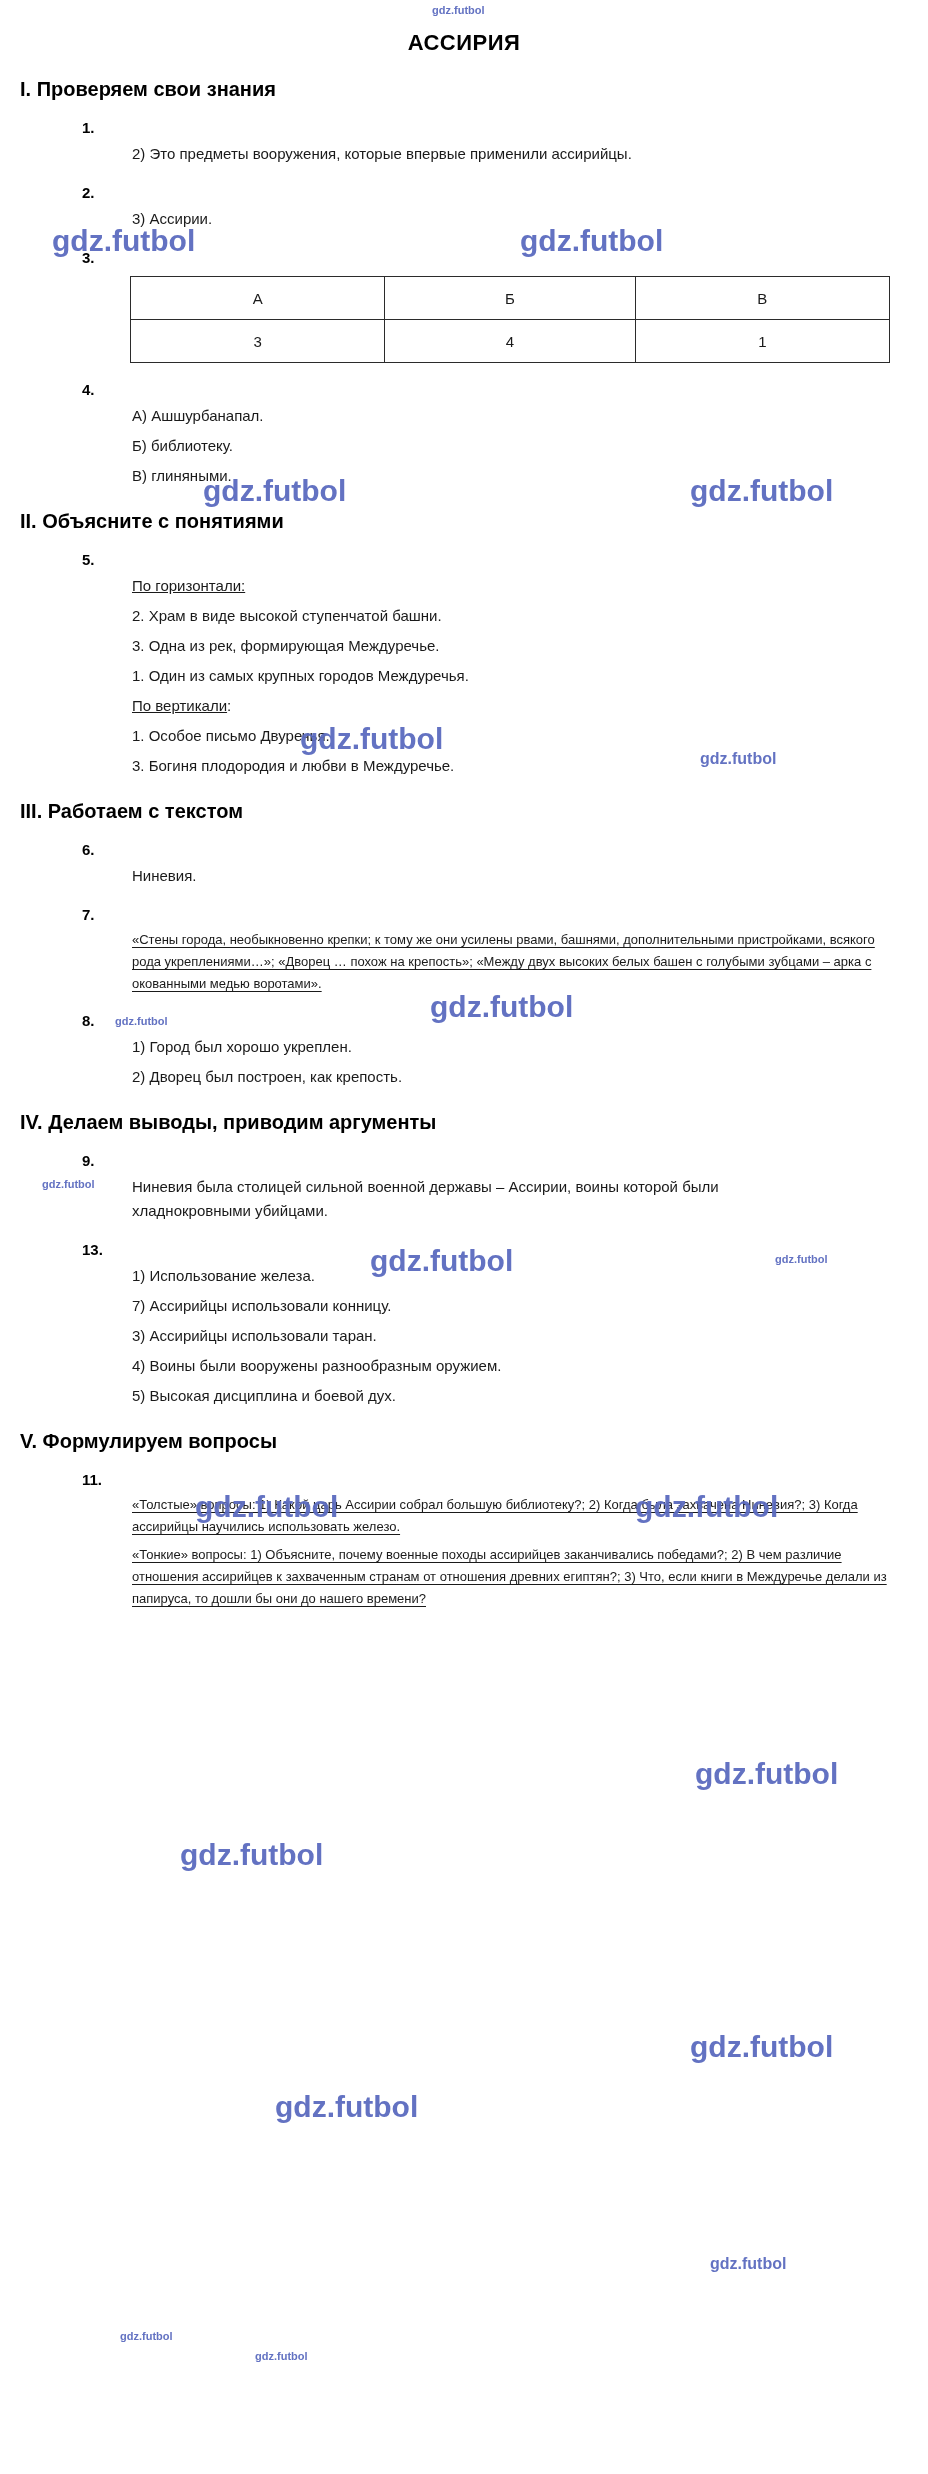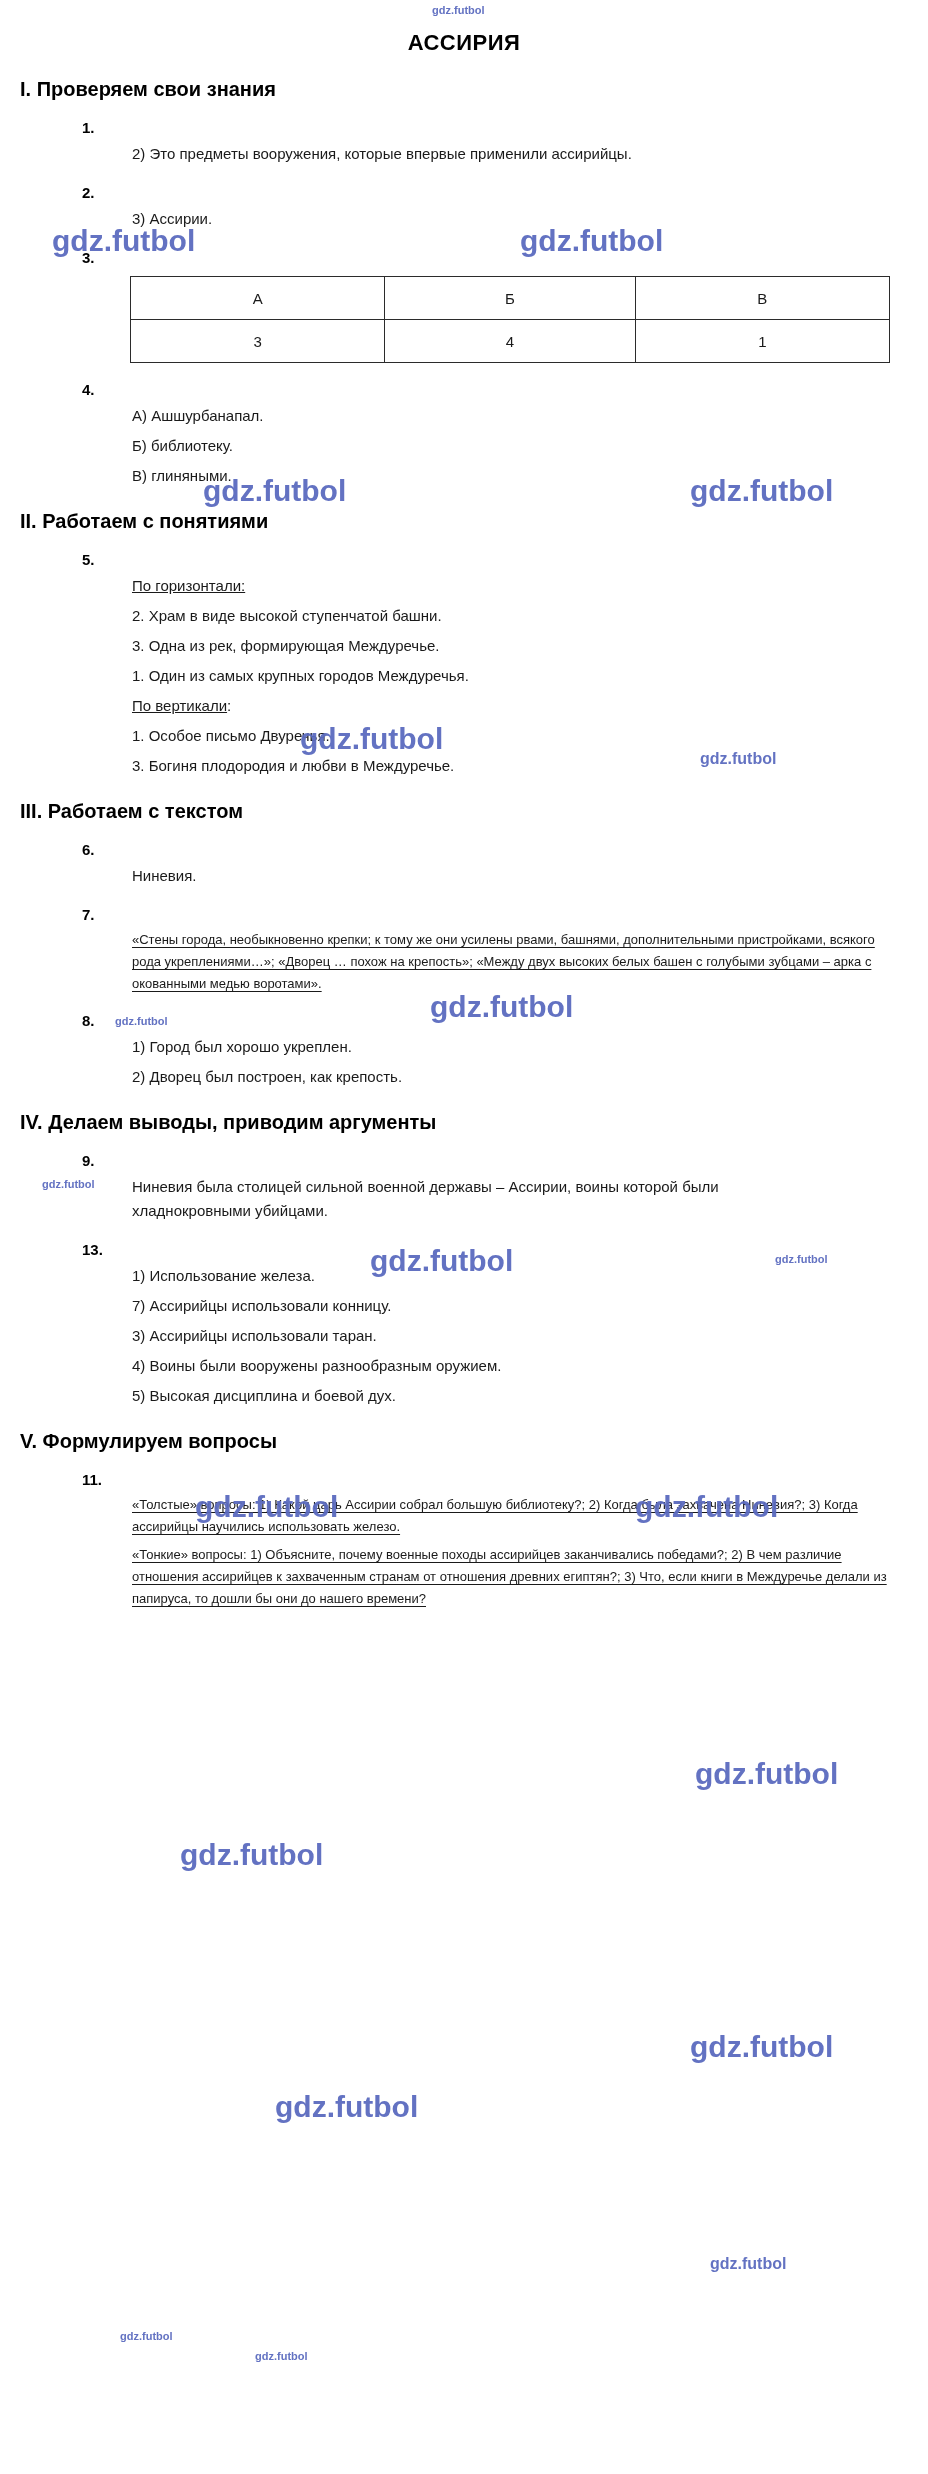--- a/index.html
+++ b/index.html
@@ -121,21 +121,21 @@
         <td>1</td>
       </tr>
     </tbody>
       </table>
 
     <div class="qnum">4.</div>
     <div class="ans">А) Ашшурбанапал.</div>
     <div class="ans">Б) библиотеку.</div>
     <div class="ans">В) глиняными.</div>
 
-    <div class="section-head">II. Работаем с понятиями</div>
+    <div class="section-head">II. Объясните с понятиями</div>
 
     <div class="qnum">5.</div>
     <div class="ans u">По горизонтали:</div>
     <div class="ans">2.  Храм в виде высокой ступенчатой башни.</div>
     <div class="ans">3. Одна из рек, формирующая Междуречье.</div>
     <div class="ans">1. Один из самых крупных городов Междуречья.</div>
     <div class="ans"><span class="u">По вертикали</span><span>:</span></div>
     <div class="ans">1. Особое письмо Двуречья.</div>
     <div class="ans">3. Богиня плодородия и любви в Междуречье.</div>
 

